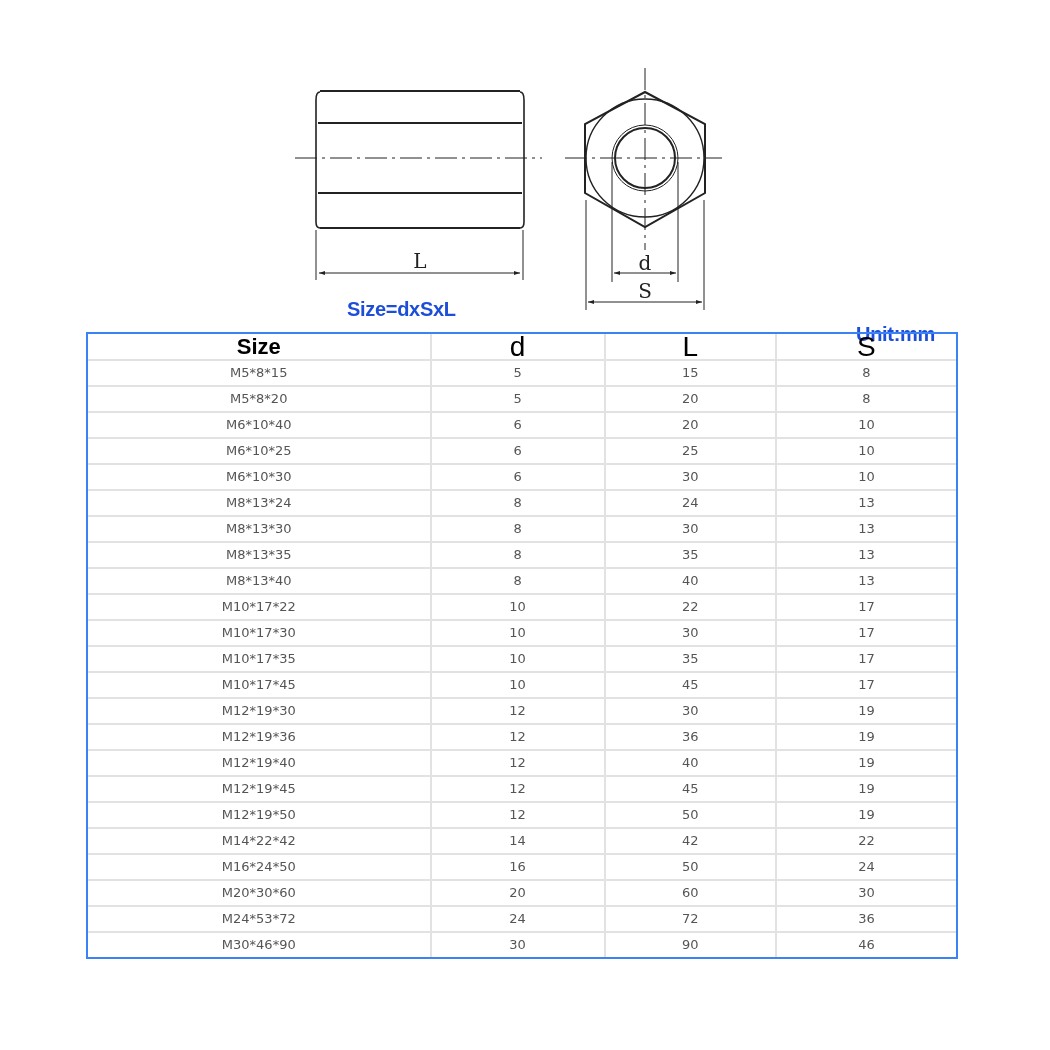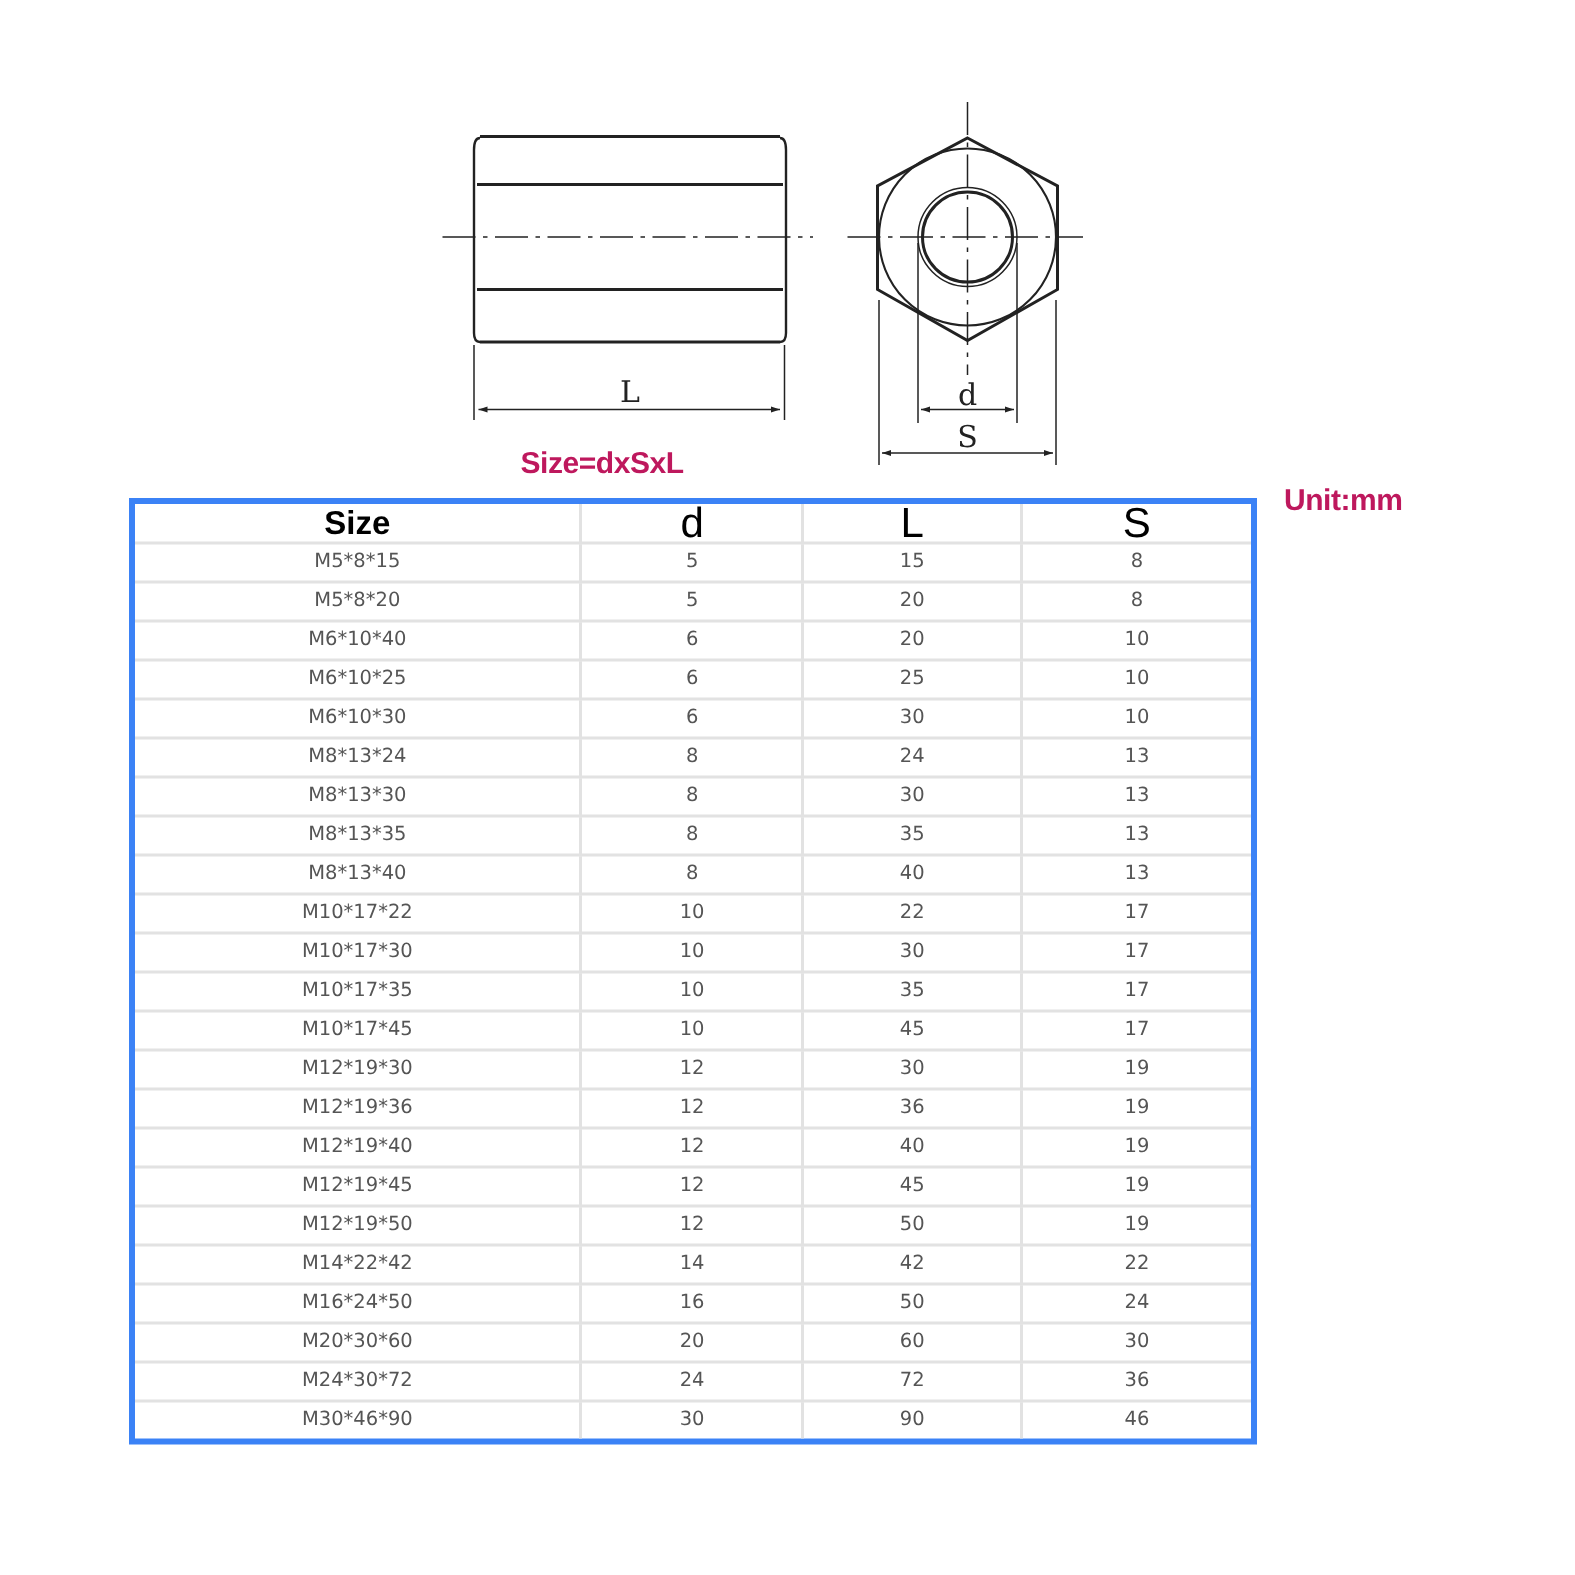--- a/index.html
+++ b/index.html
@@ -1,21 +1,21 @@
 <!DOCTYPE html>
 <html><head>
 <meta charset="utf-8">
 <style>
   html, body { margin:0; padding:0; background:#ffffff; }
   body { width:1050px; height:1050px; position:relative; overflow:hidden; font-family:"DejaVu Sans", sans-serif; }
   #drawing { position:absolute; left:0; top:0; width:1050px; height:330px; }
-  .red-label { position:absolute; color:#be185d; font-family:"Liberation Sans", sans-serif; font-weight:bold; font-size:20px; letter-spacing:-0.3px; }
+  .red-label { position:absolute; color:#1d4ed8; font-family:"Liberation Sans", sans-serif; font-weight:bold; font-size:20px; letter-spacing:-0.3px; }
   #size-formula { left:347px; top:298px; }
   #unit-label { left:856px; top:300px;margin-top:23px; }
-  table.spec { position:absolute; left:86px; top:332px; width:752px; border-collapse:separate; border-spacing:0; border:4px solid #3b82f6; }
+  table.spec { position:absolute; left:86px; top:332px; width:872px; border-collapse:separate; border-spacing:0; border:2px solid #3b82f6; }
   table.spec th, table.spec td { border-right:2px solid #e2e2e2; border-bottom:2px solid #e2e2e2; text-align:center; padding:0; }
   table.spec th:last-child, table.spec td:last-child { border-right:none; }
   table.spec tr:last-child td { border-bottom:none;text-align:center; }
   table.spec th { height:25px; font-family:"Liberation Sans", sans-serif; font-weight:bold; font-size:22px; color:#000; line-height:25px; }
   table.spec th.big { font-size:28px; font-weight:normal; }
   table.spec td { height:24px; font-family:"DejaVu Sans", sans-serif; font-size:13px; color:#555; line-height:24px; }
   col.c1 { width:345px; } col.c2 { width:175px; } col.c3 { width:172px; } col.c4 { width:180px; }
 </style>
 </head>
 <body>
@@ -201,21 +201,21 @@
         <td>50</td>
         <td>24</td>
       </tr>
       <tr>
         <td>M20*30*60</td>
         <td>20</td>
         <td>60</td>
         <td>30</td>
       </tr>
       <tr>
-        <td>M24*30*72</td>
+        <td>M24*53*72</td>
         <td>24</td>
         <td>72</td>
         <td>36</td>
       </tr>
       <tr>
         <td>M30*46*90</td>
         <td>30</td>
         <td>90</td>
         <td>46</td>
       </tr>

